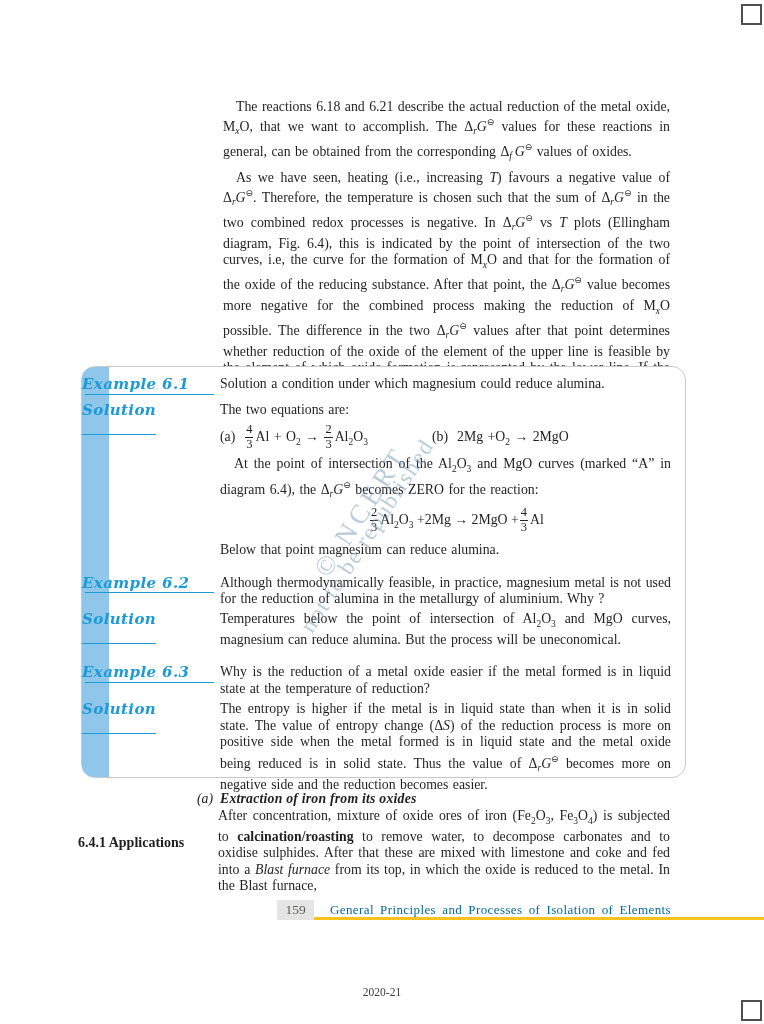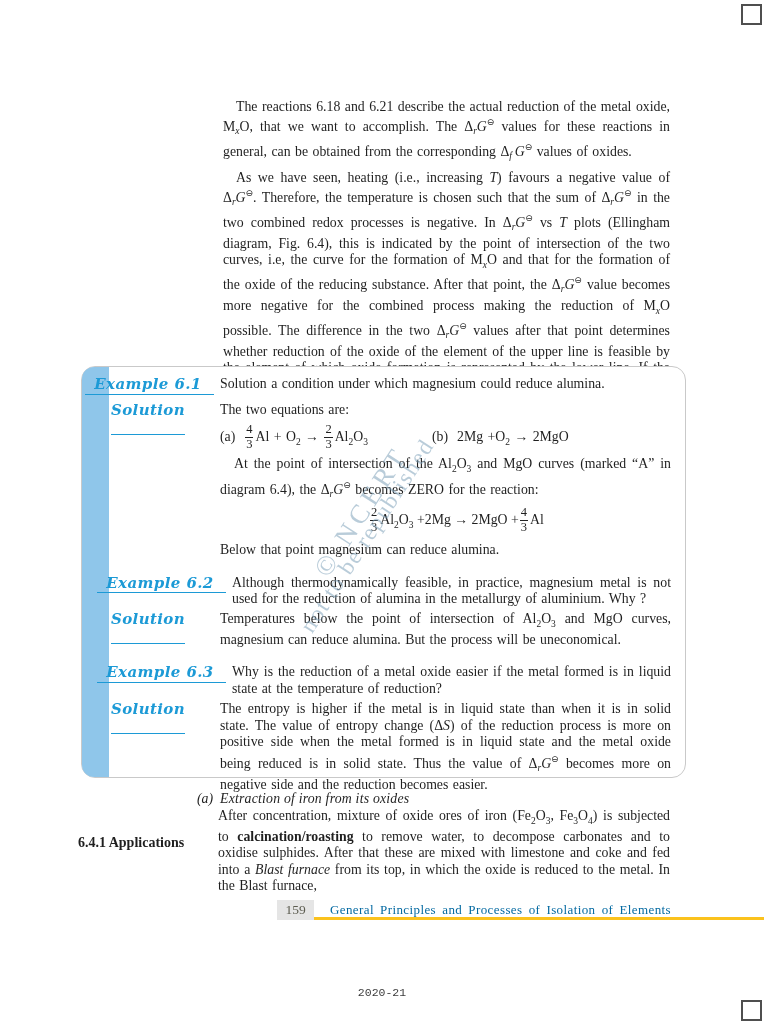--- a/index.html
+++ b/index.html
@@ -19,57 +19,57 @@
   sub{font-size:9.5px;}
   sup{font-size:9px;font-family:"DejaVu Sans",sans-serif;}
 
   
   .example-box{position:absolute;left:81px;top:366px;width:605px;height:412px;background:#fff;
                border:1.6px solid #c9c9c9;border-radius:14px;box-sizing:border-box;}
   .blue-bar{position:absolute;left:0;top:0;bottom:0;width:27px;background:#8FC6EA;
             border-radius:12px 0 0 12px;}
   .ex-content{position:absolute;left:0;top:9px;right:14px;font-size:13.8px;line-height:16.5px;}
   .xrow{display:flex;align-items:flex-start;}
-  .xlbl{flex:0 0 132px;text-align:center;position:relative;}
+  .xlbl{flex:0 0 132px;text-align:left;position:relative;}
   .script{font-family:"DejaVu Serif",serif;font-style:italic;font-weight:bold;
           color:#1C9AD6;font-size:15px;letter-spacing:0.4px;line-height:17px;white-space:nowrap;}
   .xlbl.exlbl::after{content:"";position:absolute;left:3px;right:0;top:17.5px;
                      border-top:1.6px solid #1C9AD6;}
   .xlbl .u{border-bottom:1.6px solid #1C9AD6;padding-bottom:15px;font-style:italic;}
   .xtxt{flex:1;margin-left:6px;text-align:justify;word-spacing:1px;}
   .indent{text-indent:14px;}
   .mt8{margin-top:8px;} .mt4{margin-top:4px;} .mt3{margin-top:3px;} .mt6{margin-top:6px;}
-  .mt16{margin-top:16px;padding-left:12px;}
+  .mt16{margin-top:16px;}
 
   .frac{display:inline-block;vertical-align:middle;text-align:center;font-size:12.5px;
         line-height:1.08;margin:0 2px 2px 1px;}
   .fn{display:block;border-bottom:1px solid #222;padding:0 1px;}
   .fd{display:block;}
   .eqa{display:inline-block;width:212px;}
   .center-eq{margin-left:287px;}
 
   
   .apps{position:absolute;left:78px;top:791px;width:592px;font-size:13.8px;line-height:16.5px;}
   .apps-row{display:flex;align-items:center;}
   .apps-head{flex:0 0 140px;font-weight:bold;font-size:14px;}
   .apps-body{flex:1;width:452px;}
   .apps-sub{margin-left:-21px;font-style:italic;}
-  .apps-sub .t{font-weight:normal;letter-spacing:0.2px;}
+  .apps-sub .t{font-weight:bold;letter-spacing:0.2px;}
   .apps-para{margin:0 0 0 0;text-align:justify;word-spacing:1px;}
 
   
   .footer{position:absolute;left:277px;top:900px;right:0;height:24px;}
   .footer-rule{position:absolute;left:0;right:0;top:17px;height:2.5px;background:#FBC21D;}
   .page-badge{position:absolute;left:0;top:0;width:37px;height:20px;background:#e5e5e5;
               color:#5c5c50;font-size:13.5px;text-align:center;line-height:20px;}
   .chapter-title{position:absolute;left:53px;top:2px;font-size:13px;color:#0369a1;
                  letter-spacing:0.4px;word-spacing:2.5px;white-space:nowrap;}
 
   .year-mark{position:absolute;left:0;top:986px;width:764px;text-align:center;
-             font-family:Liberation Mono, monospace;font-size:11.5px;color:#3c3c3c;}
+             font-family:Liberation Serif, serif;font-size:11.5px;color:#3c3c3c;}
 
   
   .wm{position:absolute;white-space:nowrap;font-family:"Liberation Serif",serif;
       color:rgba(128,162,185,0.55);z-index:6;pointer-events:none;}
   .wm1{left:287px;top:496px;font-size:27px;letter-spacing:5px;transform:rotate(-57deg);}
   .wm2{left:255px;top:523px;font-size:23px;letter-spacing:1.5px;transform:rotate(-57deg);}
 </style>
 </head>
 <body>
 

